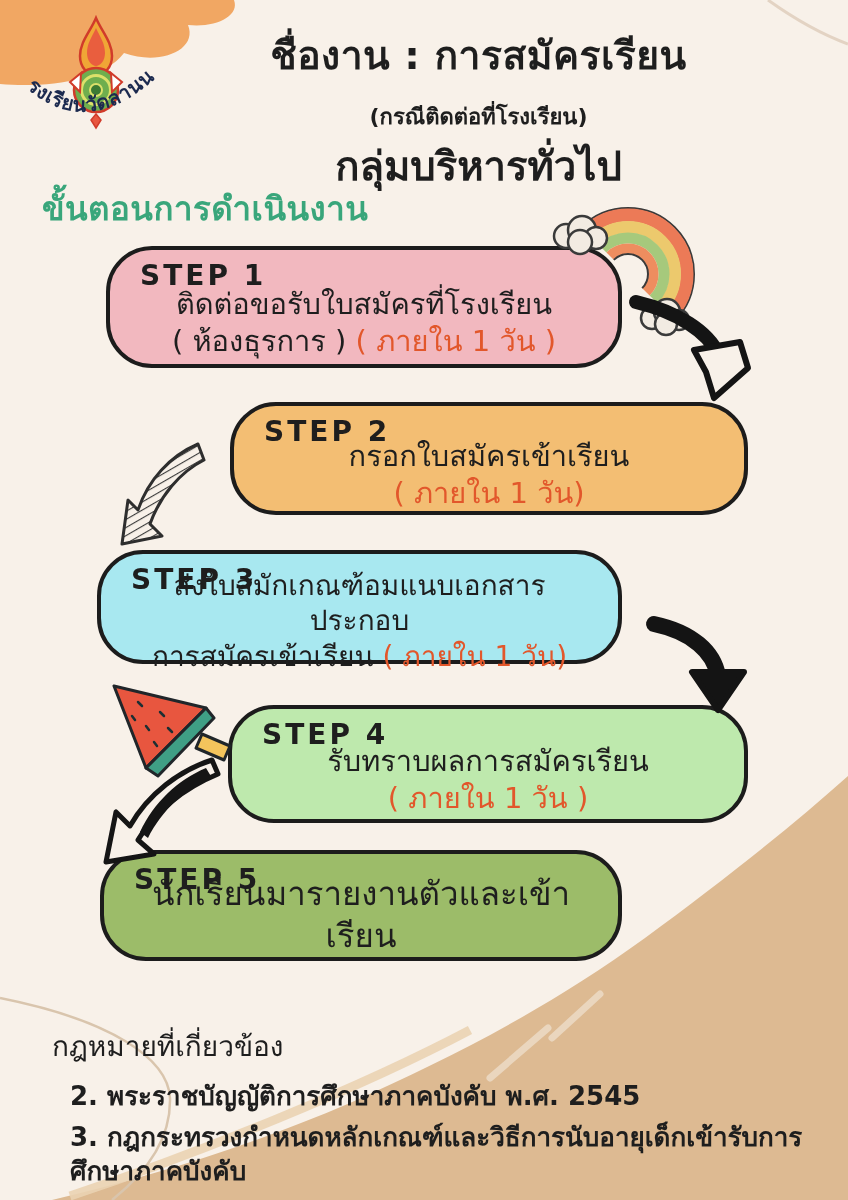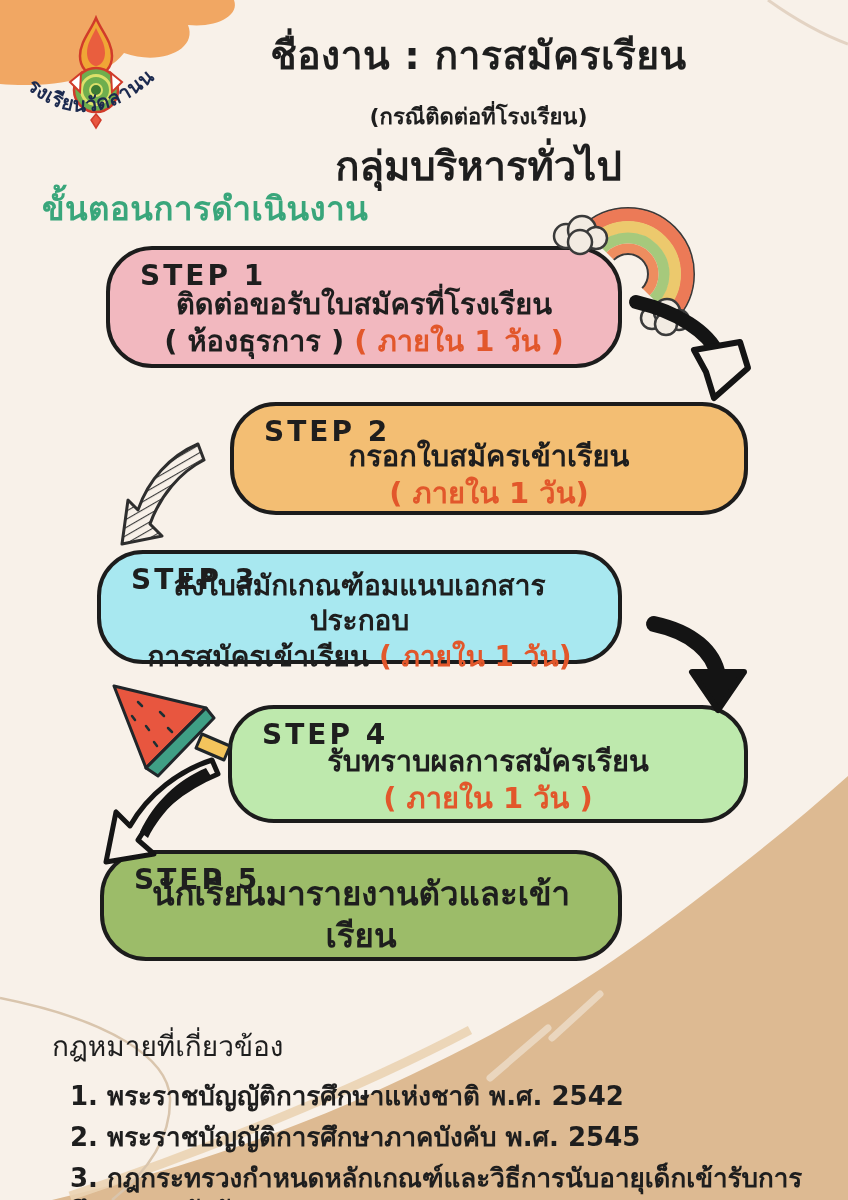--- a/index.html
+++ b/index.html
@@ -20,21 +20,21 @@
     color:var(--heading-green,#39a67b);z-index:2;letter-spacing:.5px;
   }
   .step{
     position:absolute;border:4px solid var(--border-black,#1c1c1c);
     border-radius:46px;box-sizing:border-box;z-index:2;
   }
   .step-label{position:absolute;left:30px;top:9px;font-size:28px;font-weight:800;letter-spacing:3px;}
   .step-body{
     height:100%;box-sizing:border-box;padding:40px 26px 8px;
     display:flex;flex-direction:column;justify-content:center;
-    text-align:center;font-size:29px;font-weight:700;line-height:1.26;
+    text-align:center;font-size:29px;font-weight:400;line-height:1.26;
   }
   .s3 .step-body{font-size:28px;padding-top:36px;}
   .s5 .step-body{font-size:33px;padding-top:26px;}
   .duration{color:var(--duration-orange,#e2572b);}
   .legal{position:absolute;left:52px;top:1024px;width:774px;z-index:2;}
   .legal-heading{font-size:28px;font-weight:400;}
   .legal ol{list-style:none;margin:12px 0 0;padding:0 0 0 18px;}
   .legal li{font-size:26px;font-weight:600;margin-top:7px;line-height:1.3;}
 </style>
 </head>
@@ -173,20 +173,19 @@
   </svg>
 
   <svg class="deco z5" style="left:84px;top:750px" width="150" height="125" viewBox="0 0 150 125">
     <path d="M128,10 C96,20 64,44 46,76 L32,62 L22,112 L70,104 L54,90 C70,62 100,38 134,24 Z" style="fill:var(--bg);stroke:#151515;stroke-width:5;stroke-linejoin:round;"></path>
     <path d="M122,18 C94,30 70,52 56,82 L64,88 C78,60 102,38 128,28 Z" style="fill:#151515;"></path>
   </svg>
 
   <section class="legal">
     <div class="legal-heading">กฎหมายที่เกี่ยวข้อง</div>
     <ol>
-      <li>1. พระราชบัญญัติการศึกษาแห่งชาติ พ.ศ. 2542</li>
       <li>2. พระราชบัญญัติการศึกษาภาคบังคับ พ.ศ. 2545</li>
       <li>3. กฎกระทรวงกำหนดหลักเกณฑ์และวิธีการนับอายุเด็กเข้ารับการศึกษาภาคบังคับ</li>
 
     </ol>
   </section>
 
 </div>
 
 </body></html>

